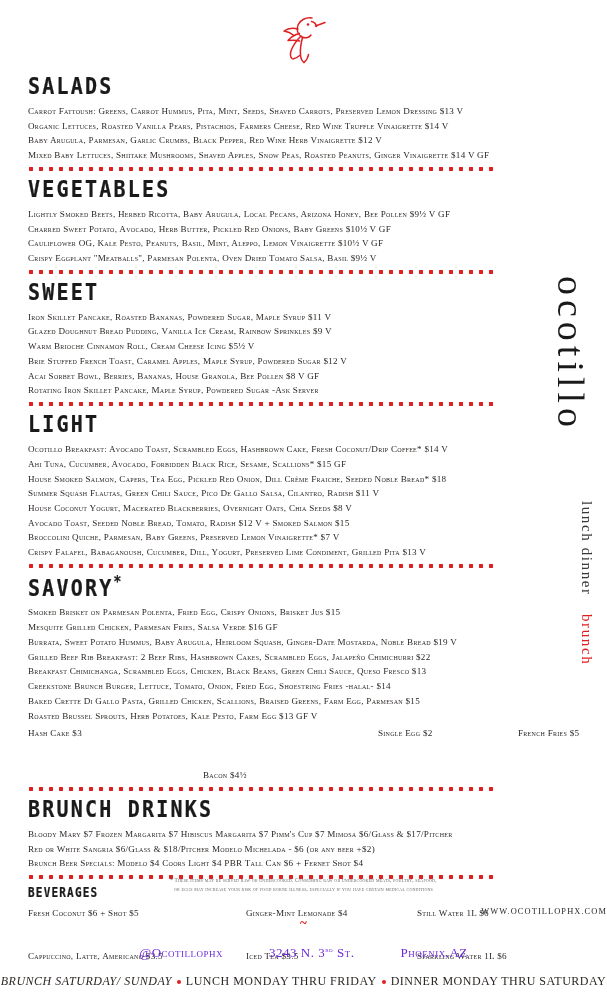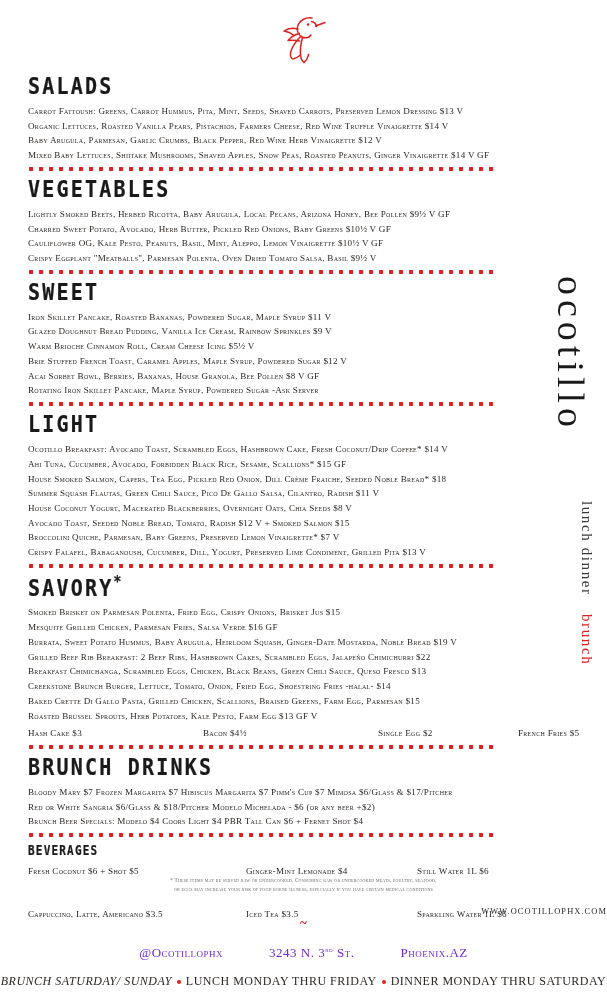--- a/index.html
+++ b/index.html
@@ -89,21 +89,21 @@
   .side-row {
     display: flex;
     font-variant: small-caps;
     font-size: 9.1px;
     letter-spacing: 0.28px;
     line-height: 1.62;
     margin-top: 3px;
   }
   .side-row .cell { flex: 0 0 auto; }
   .side-row .cell.c1 { width: 175px; }
-  .side-row .cell.c2 { width: 175px; }
+  .side-row .cell.c2 { width: 175px; margin-top: 42px; }
   .side-row .cell.c3 { width: 140px; }
 
   
   .bev-grid {
     display: grid;
     grid-template-columns: 190px 143px auto;
     font-variant: small-caps;
     font-size: 9.1px;
     letter-spacing: 0.28px;
     line-height: 1.72;

